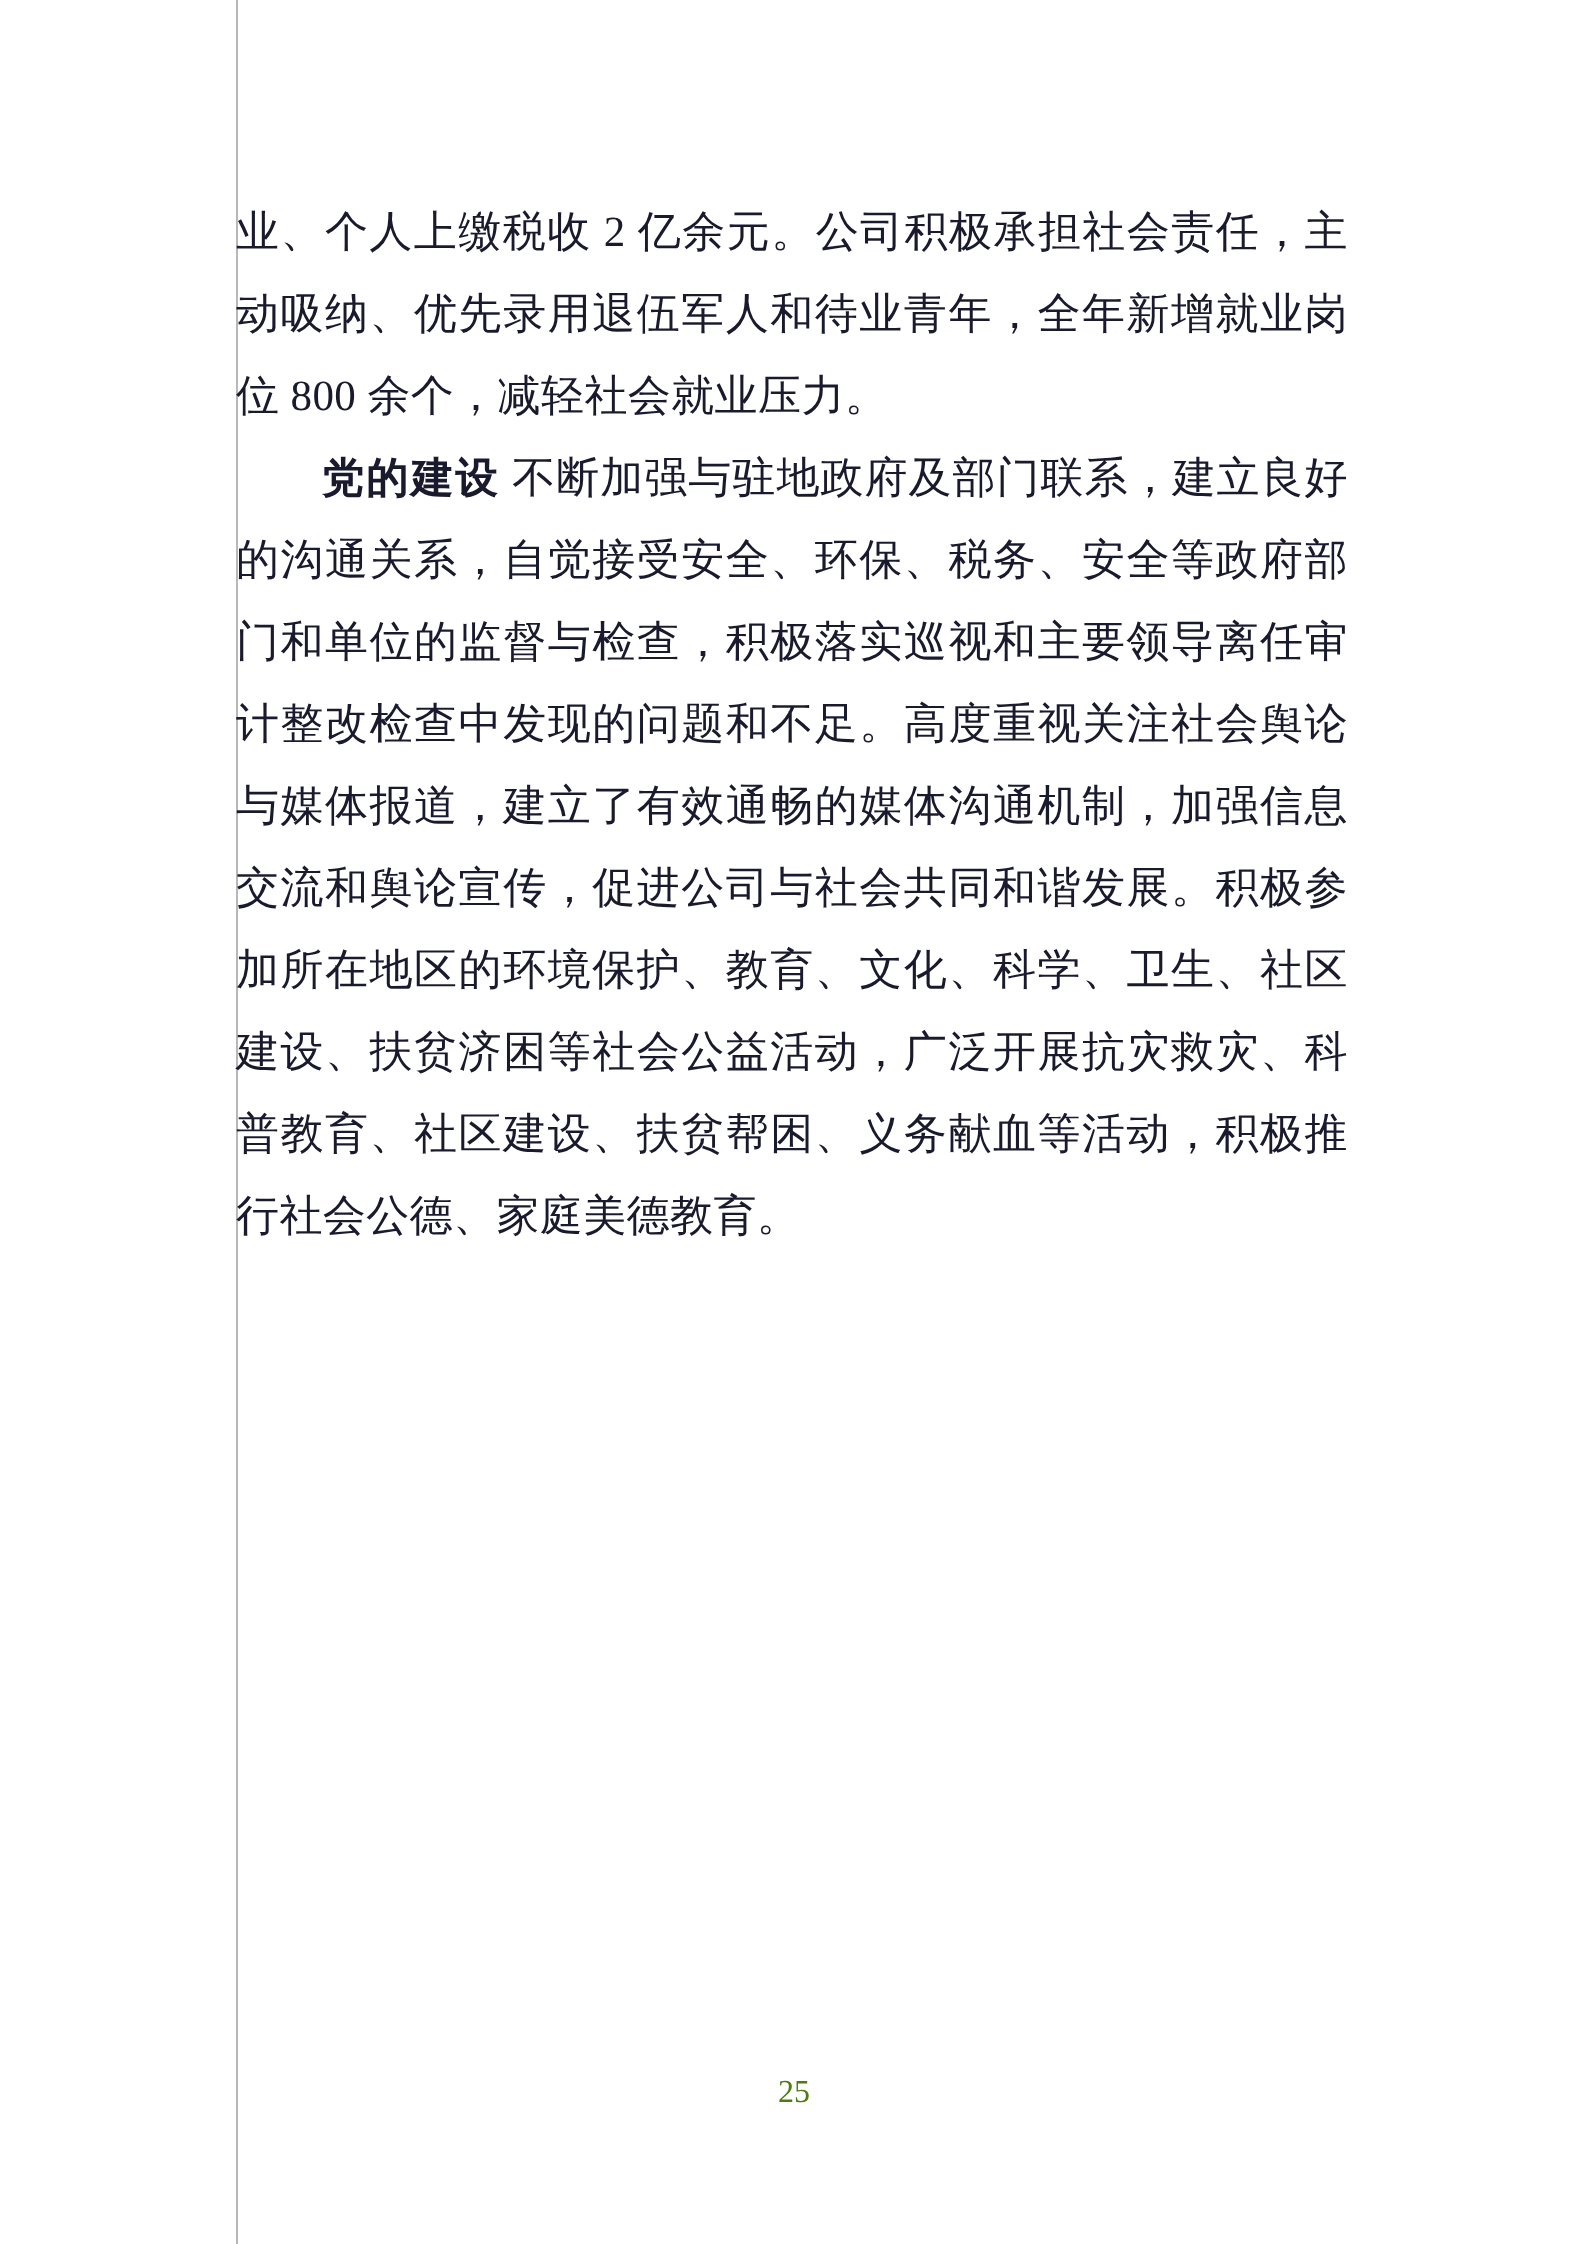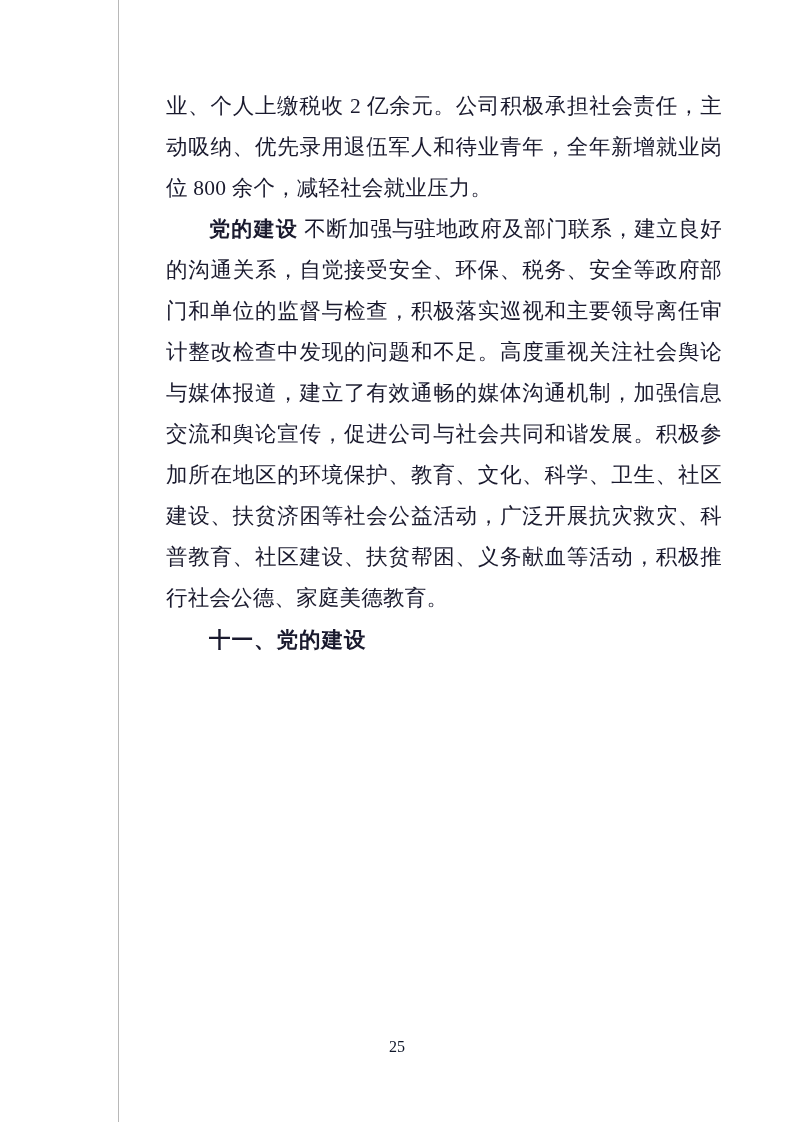--- a/index.html
+++ b/index.html
@@ -23,23 +23,22 @@
     position: absolute;
     left: 118px;
     top: 0;
     width: 1px;
     height: 1122px;
     background: #b8b8b8;
   }
   .content {
     position: absolute;
     left: 118px;
-    top: 86px;
+    top: 96px;
     width: 556px;
-    padding-left: 48px;
   }
   p.para {
     margin: 0 0 0 0;
     font-size: 21.5px;
     line-height: 41px;
     color: #1a1a2e;
     text-align: justify;
     text-justify: inter-ideograph;
     text-indent: 43px;
     font-family: "Liberation Serif", "DejaVu Serif", serif;
@@ -64,38 +63,37 @@
     font-family: "DejaVu Sans", "Liberation Sans", sans-serif;
     letter-spacing: 1px;
   }
   .page-number {
     position: absolute;
     left: 0;
     top: 1038px;
     width: 794px;
     text-align: center;
     font-size: 16px;
-    color: #0f172a;
+    color: #4d7c0f;
     font-family: "Liberation Serif", "DejaVu Serif", serif;
   }
 </style>
 </head>
 <body>
 
 <div class="page">
 
   <div class="page-border-left"></div>
 
   <div class="content">
 
     <p class="para noindent">业、个人上缴税收 2 亿余元。公司积极承担社会责任，主动吸纳、优先录用退伍军人和待业青年，全年新增就业岗位 800 余个，减轻社会就业压力。</p>
 
     <p class="para"><span class="lead">党的建设</span> <span>不断加强与驻地政府及部门联系，建立良好的沟通关系，自觉接受安全、环保、税务、安全等政府部门和单位的监督与检查，积极落实巡视和主要领导离任审计整改检查中发现的问题和不足。高度重视关注社会舆论与媒体报道，建立了有效通畅的媒体沟通机制，加强信息交流和舆论宣传，促进公司与社会共同和谐发展。积极参加所在地区的环境保护、教育、文化、科学、卫生、社区建设、扶贫济困等社会公益活动，广泛开展抗灾救灾、科普教育、社区建设、扶贫帮困、义务献血等活动，积极推行社会公德、家庭美德教育。</span></p>
 
 
-    <h2 class="heading">十一、党的建设</h2>
 
 
   </div>
 
   <div class="page-number">25</div>
 
 </div>
 
 </body></html>

